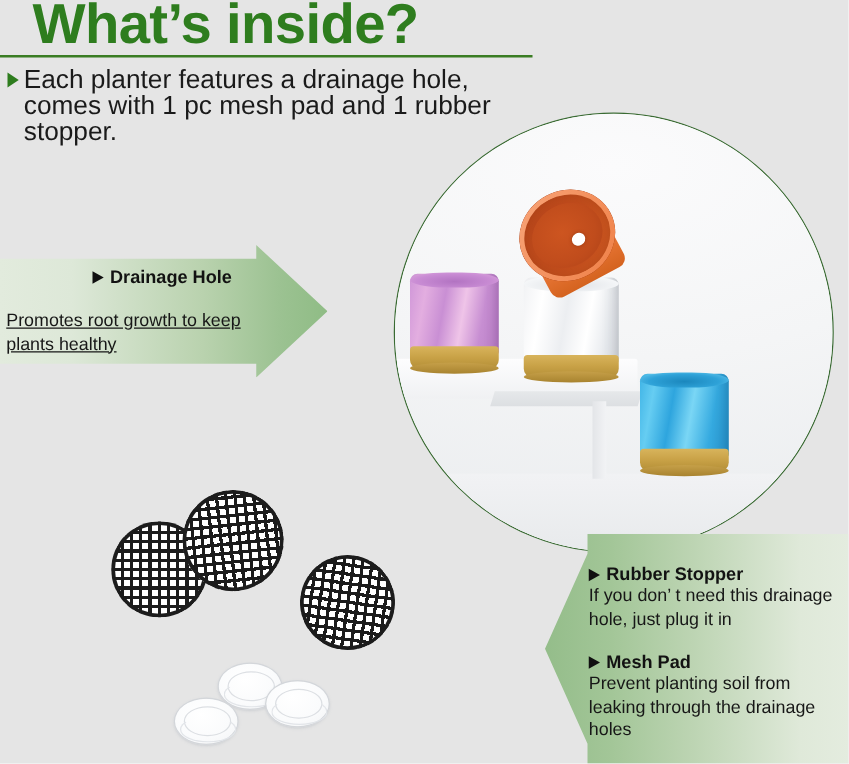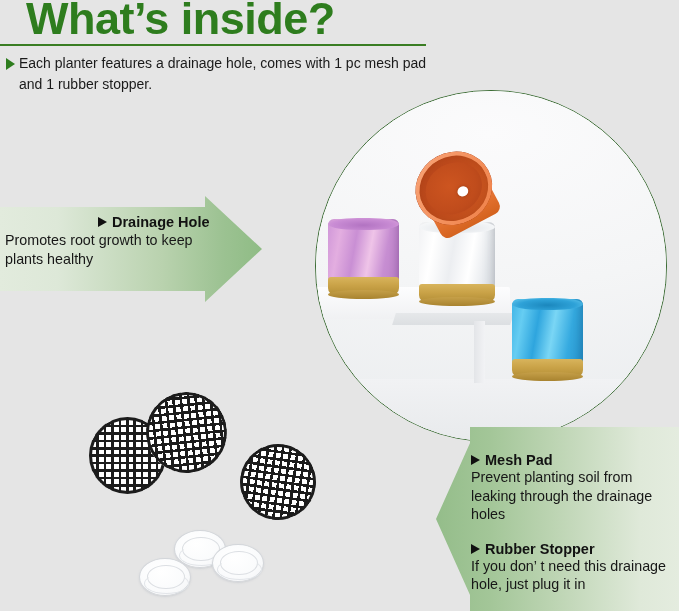--- a/index.html
+++ b/index.html
@@ -52,21 +52,21 @@
     display: inline-block;
     width: 0;
     height: 0;
     border-top: 6px solid transparent;
     border-bottom: 6px solid transparent;
     border-left: 9px solid #2e7d1e;
     flex: 0 0 auto;
   }
   #intro-bullet { margin-top: 5px; }
   #intro-text {
-    font-size: 14px;
+    font-size: 21px;
     line-height: 21px;
     color: #1a1a1a;
     margin-left: 4px;
   }
 
   
   #photo {
     position: absolute;
     left: 315px;
     top: 90px;
@@ -271,22 +271,22 @@
     border-top: 5.5px solid transparent;
     border-bottom: 5.5px solid transparent;
     border-left: 9px solid #101010;
     margin-right: 5px;
   }
   .cal-body {
     font-size: 14.3px;
     line-height: 18.5px;
     color: #171717;
   }
-  #arrow-left-head { margin-left: 74px; padding-left: 24px; }
-  #arrow-left-body { margin-top: 1px; margin-left: 5px; }
+  #arrow-left-head { margin-left: 50px; padding-left: 24px; }
+  #arrow-left-body { margin-top: 18px; margin-left: 5px; text-decoration: underline; }
 
   
   #arrow-right {
     position: absolute;
     left: 436px;
     top: 427px;
     width: 243px;
     height: 184px;
     background: linear-gradient(270deg, #e4ecdf 0%, #dfe9d9 16%, #bcd4b2 52%, #a3c698 78%, #94bd8a 100%);
     clip-path: polygon(34px 0, 243px 0, 243px 184px, 34px 184px, 34px 168px, 0 92px, 34px 16px);
@@ -406,30 +406,30 @@
       <span>Drainage Hole</span>
     </div>
     <div class="cal-body" id="arrow-left-body">Promotes root growth to keep plants healthy</div>
   </div>
 
   <div id="arrow-right"></div>
   <div id="arrow-right-text">
     <div class="cal-block">
       <div class="cal-head">
         <span class="tri"></span>
-        <span>Mesh Pad</span>
-      </div>
-      <div class="cal-body">Prevent planting soil from leaking through the drainage holes</div>
+        <span>Rubber Stopper</span>
+      </div>
+      <div class="cal-body">If you don’ t need this drainage hole, just plug it in</div>
     </div>
     <div class="cal-block">
       <div class="cal-head">
         <span class="tri"></span>
-        <span>Rubber Stopper</span>
-      </div>
-      <div class="cal-body">If you don’ t need this drainage hole, just plug it in</div>
+        <span>Mesh Pad</span>
+      </div>
+      <div class="cal-body">Prevent planting soil from leaking through the drainage holes</div>
     </div>
   </div>
 
   <div class="mesh" id="mesh-1"></div>
   <div class="mesh" id="mesh-2"></div>
   <div class="mesh" id="mesh-3"></div>
 
   <div class="stopper" id="stopper-1"></div>
   <div class="stopper" id="stopper-2"></div>
   <div class="stopper" id="stopper-3"></div>

